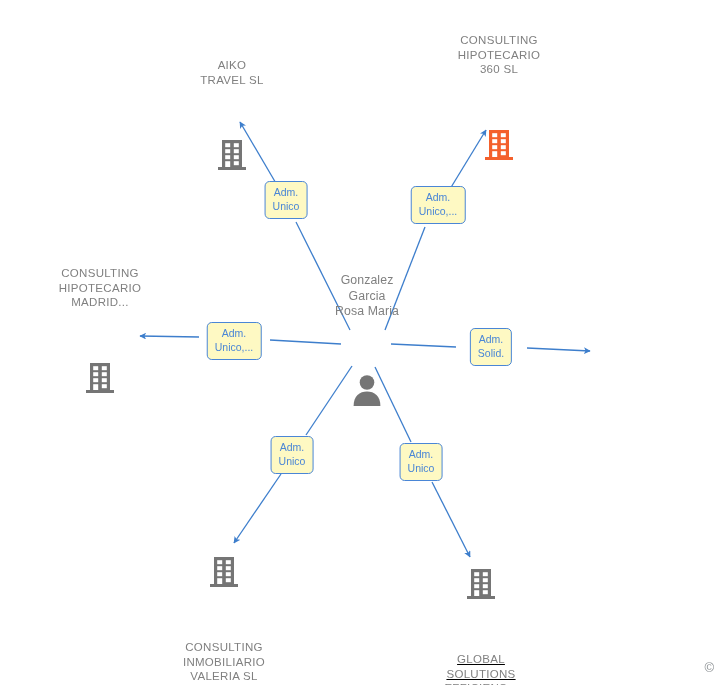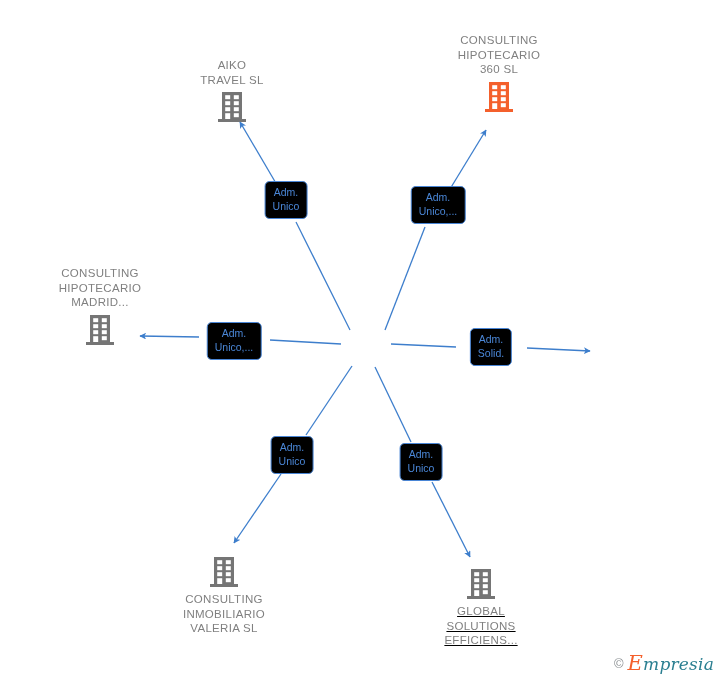--- a/index.html
+++ b/index.html
@@ -25,20 +25,21 @@
     height: 685px;
   }
   
   .node {
     position: absolute;
     display: flex;
     flex-direction: column;
     align-items: center;
     width: 160px;
     margin-left: -80px;
+    gap: 48px;
   }
   .node-label {
     font-size: 11.5px;
     line-height: 14.6px;
     letter-spacing: 0.3px;
     color: #808080;
     text-align: center;
     white-space: pre-line;
   }
   .node-label.person {
@@ -51,21 +52,21 @@
   }
   .node.label-top .node-icon { margin-top: 4px; }
   .node.label-bottom .node-label { margin-top: 4px; }
 
   
   .rel-label {
     position: absolute;
     box-sizing: border-box;
     border: 1.4px solid #4a86d6;
     border-radius: 5px;
-    background: #000000;
+    background: #fef9c3;
     color: #4a86d6;
     font-size: 10.5px;
     line-height: 13.5px;
     text-align: center;
     padding: 4px 7px 5px 7px;
     white-space: pre-line;
     transform: translate(-50%, -50%);
   }
   
   #watermark {
@@ -128,20 +129,31 @@
       <line x1="352" y1="366" x2="306" y2="435" stroke="#3d7ecc" stroke-width="1.3"></line>
       <line x1="281" y1="474" x2="234" y2="543" stroke="#3d7ecc" stroke-width="1.3" marker-end="url(#arrow)"></line>
     </g>
 
     <g>
       <line x1="375" y1="367" x2="411" y2="442" stroke="#3d7ecc" stroke-width="1.3"></line>
       <line x1="432" y1="482" x2="470" y2="557" stroke="#3d7ecc" stroke-width="1.3" marker-end="url(#arrow)"></line>
     </g>
   </svg>
 
+  <div class="node label-top" style="left:367px; top:273px;">
+    <div class="node-label person">Gonzalez
+Garcia
+Rosa Maria</div>
+    <div class="node-icon">
+      <svg width="34" height="34" viewBox="0 0 34 34" xmlns="http://www.w3.org/2000/svg">
+        <circle cx="17" cy="10.5" r="7.3" fill="#757575"></circle>
+        <path d="M 3.6 34 C 3.6 23.6 9.6 19.4 17 19.4 C 24.4 19.4 30.4 23.6 30.4 34 Z" fill="#757575"></path>
+      </svg>
+    </div>
+  </div>
 
   <div class="node label-top" style="left:232px; top:58px;">
     <div class="node-label">AIKO
 TRAVEL SL</div>
     <div class="node-icon">
       <svg width="30" height="32" viewBox="0 0 30 32" xmlns="http://www.w3.org/2000/svg">
         <rect x="5" y="1" width="20" height="27" fill="#757575"></rect>
         <rect x="1" y="28" width="28" height="3" fill="#757575"></rect>
         <rect x="8.2" y="4.2" width="5" height="4" fill="#ffffff"></rect>
         <rect x="16.8" y="4.2" width="5" height="4" fill="#ffffff"></rect>
@@ -244,16 +256,15 @@
 Unico,...</div>
   <div class="rel-label" style="left:491px; top:347px;">Adm.
 Solid.</div>
   <div class="rel-label" style="left:292px; top:455px;">Adm.
 Unico</div>
   <div class="rel-label" style="left:421px; top:462px;">Adm.
 Unico</div>
 
   <div id="watermark">
     <span class="copy">©</span>
-    <span class="brand"><span class="cap">E</span><span>mpresia</span></span>
   </div>
 
 </div>
 
 </body></html>

